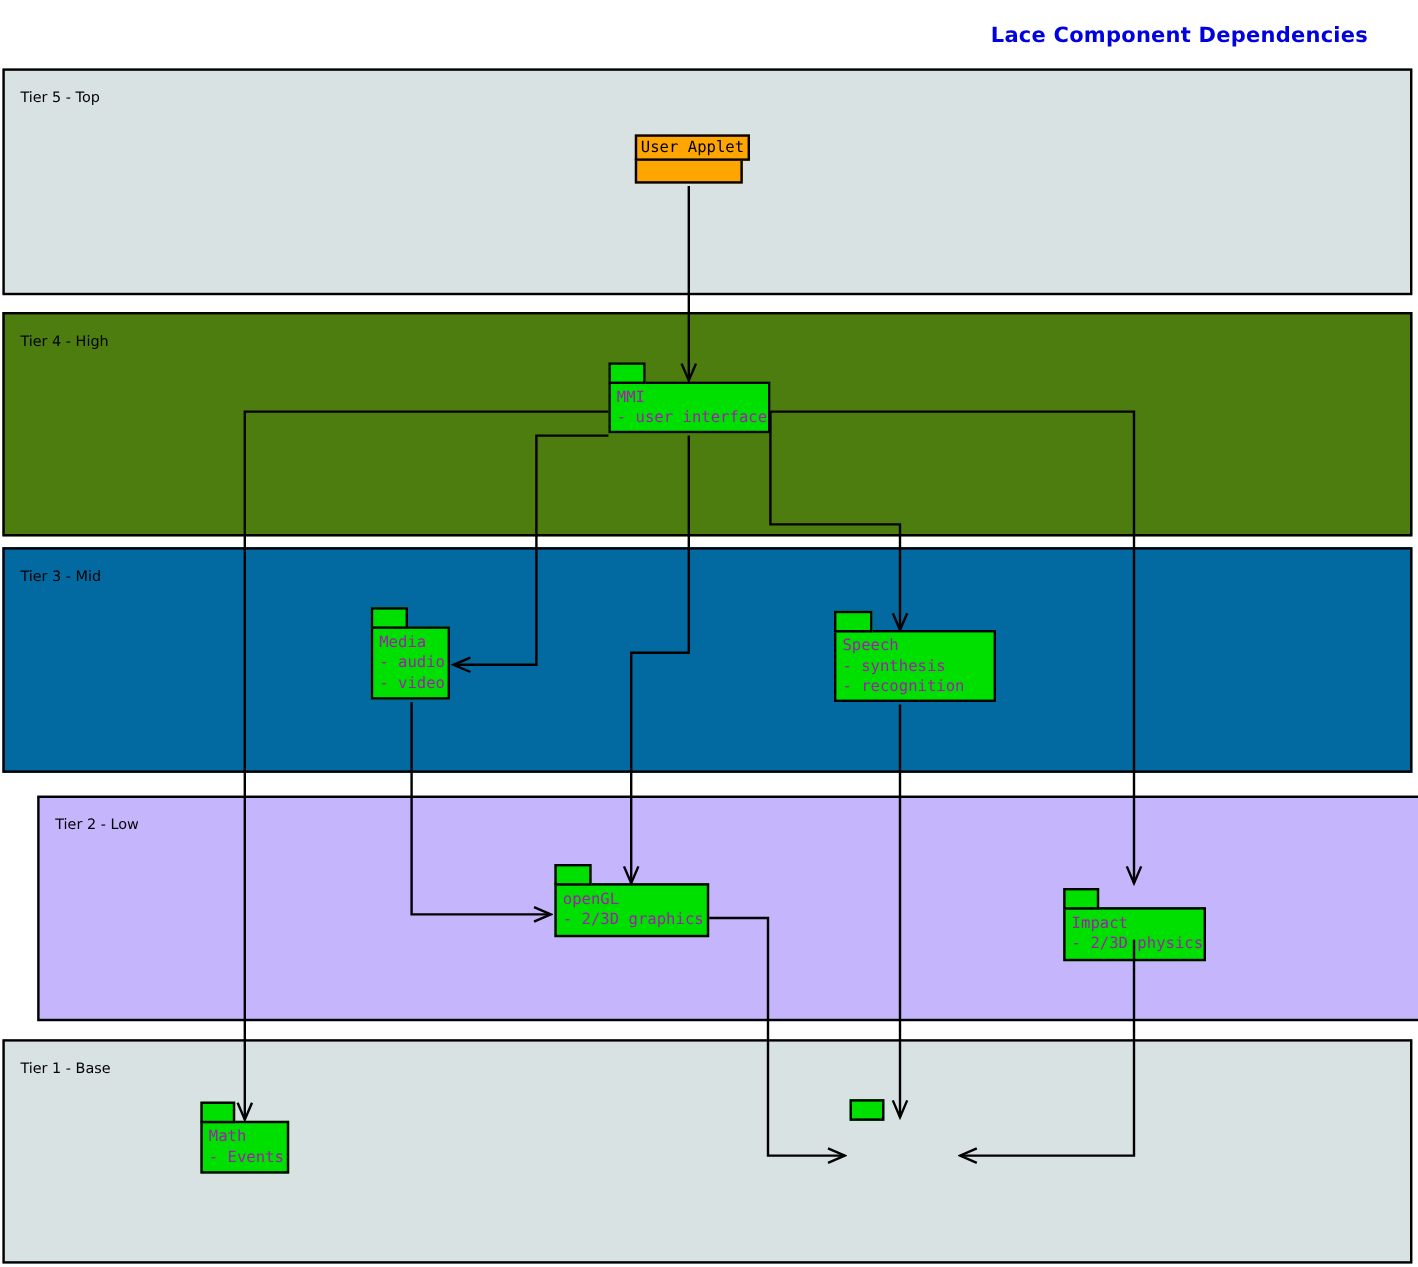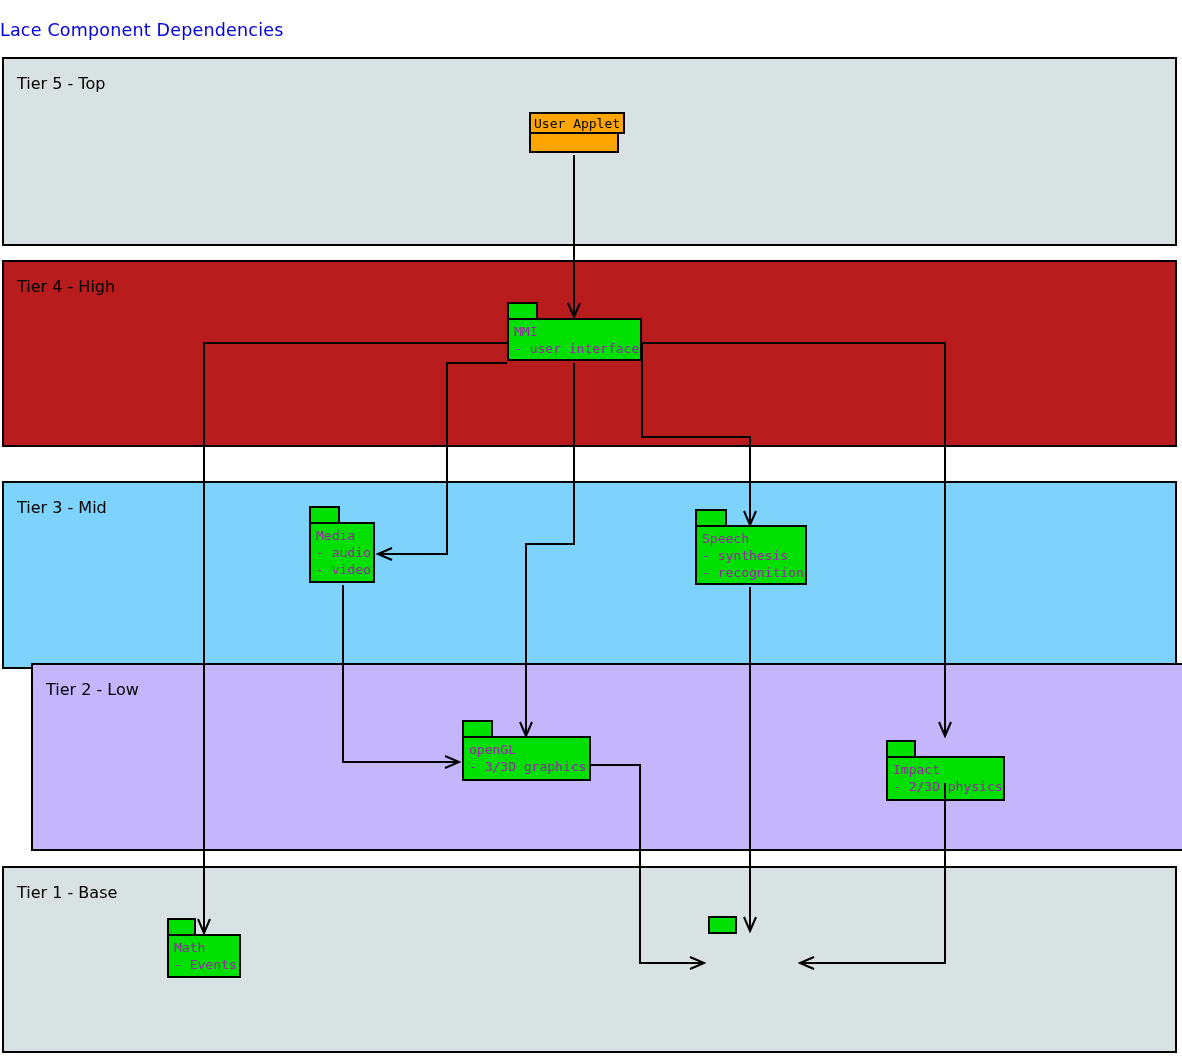--- a/index.html
+++ b/index.html
@@ -1,31 +1,31 @@
 <!DOCTYPE html>
 <html><head>
 <meta charset="utf-8">
 <style>
   html,body{margin:0;padding:0;background:#ffffff;}
   #canvas{
     position:relative;width:1182px;height:1056px;background:#ffffff;
     font-family:"DejaVu Sans","Liberation Sans",sans-serif;overflow:hidden;
   }
   .diagram-title{
-    position:absolute;top:20px;left:0;width:1140px;text-align:left;
-    font-size:17.5px;letter-spacing:0.2px;
+    position:absolute;top:20px;left:0;width:1140px;text-align:right;
+    font-size:17.5px;letter-spacing:0.2px;font-weight:bold;
   }
   .note{
     position:absolute;top:201px;right:28px;font-size:13.5px;color:#000;
   }
   .tier{
     position:absolute;left:2px;width:1171px;border:2px solid #000;box-sizing:content-box;
   }
   .tier-label{
-    position:absolute;top:15px;left:13px;font-size:16px;color:#000;
+    position:absolute;top:15px;left:13px;font-size:12px;color:#000;
   }
   .component{position:absolute;font-family:"DejaVu Sans Mono","Liberation Mono",monospace;font-size:13px;}
   .folder-tab{
     position:relative;border:2px solid #000;box-sizing:border-box;margin-bottom:-2px;z-index:2;
   }
   .folder-body{
     position:relative;border:2px solid #000;box-sizing:border-box;z-index:1;
     padding:3px 0 0 5px;line-height:17px;white-space:pre;color:#a21caf;
   }
   .applet-label{
@@ -41,24 +41,24 @@
 </head>
 <body>
 
 <div id="canvas">
   <div class="diagram-title" style="color: rgb(0, 0, 224);">Lace Component Dependencies</div>
   <div class="note">(Arrows indicate the direction of the dependency)</div>
   <div id="tiers">
       <div class="tier" style="top: 57px; height: 185px; background: rgb(216, 226, 226);">
         <div class="tier-label">Tier 5 - Top</div>
       </div>
-      <div class="tier" style="top: 260px; height: 183px; background: #b91c1c;">
+      <div class="tier" style="top: 260px; height: 183px; background: #4d7c0f;">
         <div class="tier-label">Tier 4 - High</div>
       </div>
-      <div class="tier" style="top: 481px; height: 184px; background: #7dd3fc;">
+      <div class="tier" style="top: 456px; height: 184px; background: #0369a1;">
         <div class="tier-label">Tier 3 - Mid</div>
       </div>
       <div class="tier" style="top: 663px; height: 184px; background: #c4b5fd; margin-left: 29px;">
         <div class="tier-label">Tier 2 - Low</div>
       </div>
       <div class="tier" style="top: 866px; height: 183px; background: rgb(216, 226, 226);">
         <div class="tier-label">Tier 1 - Base</div>
       </div>
     </div>
   <div id="components">
@@ -69,25 +69,25 @@
       <div class="component" style="left: 507px; top: 302px;">
         <div class="folder-tab" style="width: 31px; height: 18px; background: rgb(0, 224, 0);"></div>
         <div class="folder-body" style="width: 135px; height: 43px; background: rgb(0, 224, 0);"><div>MMI</div><div>- user interface</div></div>
       </div>
       <div class="component" style="left: 309px; top: 506px;">
         <div class="folder-tab" style="width: 31px; height: 18px; background: rgb(0, 224, 0);"></div>
         <div class="folder-body" style="width: 66px; height: 61px; background: rgb(0, 224, 0);"><div>Media</div><div>- audio</div><div>- video</div></div>
       </div>
       <div class="component" style="left: 695px; top: 509px;">
         <div class="folder-tab" style="width: 32px; height: 18px; background: rgb(0, 224, 0);"></div>
-        <div class="folder-body" style="width: 112px; height: 60px; background: rgb(0, 224, 0);"><div>Speech</div><div>- synthesis</div><div>- recognition</div></div>
+        <div class="folder-body" style="width: 135px; height: 60px; background: rgb(0, 224, 0);"><div>Speech</div><div>- synthesis</div><div>- recognition</div></div>
       </div>
       <div class="component" style="left: 462px; top: 720px;">
         <div class="folder-tab" style="width: 31px; height: 18px; background: rgb(0, 224, 0);"></div>
-        <div class="folder-body" style="width: 129px; height: 45px; background: rgb(0, 224, 0);"><div>openGL</div><div>- 3/3D graphics</div></div>
+        <div class="folder-body" style="width: 129px; height: 45px; background: rgb(0, 224, 0);"><div>openGL</div><div>- 2/3D graphics</div></div>
       </div>
       <div class="component" style="left: 886px; top: 740px;">
         <div class="folder-tab" style="width: 30px; height: 18px; background: rgb(0, 224, 0);"></div>
         <div class="folder-body" style="width: 119px; height: 45px; background: rgb(0, 224, 0);"><div>Impact</div><div>- 2/3D physics</div></div>
       </div>
       <div class="component" style="left: 167px; top: 918px;">
         <div class="folder-tab" style="width: 29px; height: 18px; background: rgb(0, 224, 0);"></div>
         <div class="folder-body" style="width: 74px; height: 44px; background: rgb(0, 224, 0);"><div>Math</div><div>- Events</div></div>
       </div>
       <div class="component" style="left: 708px; top: 916px;">

